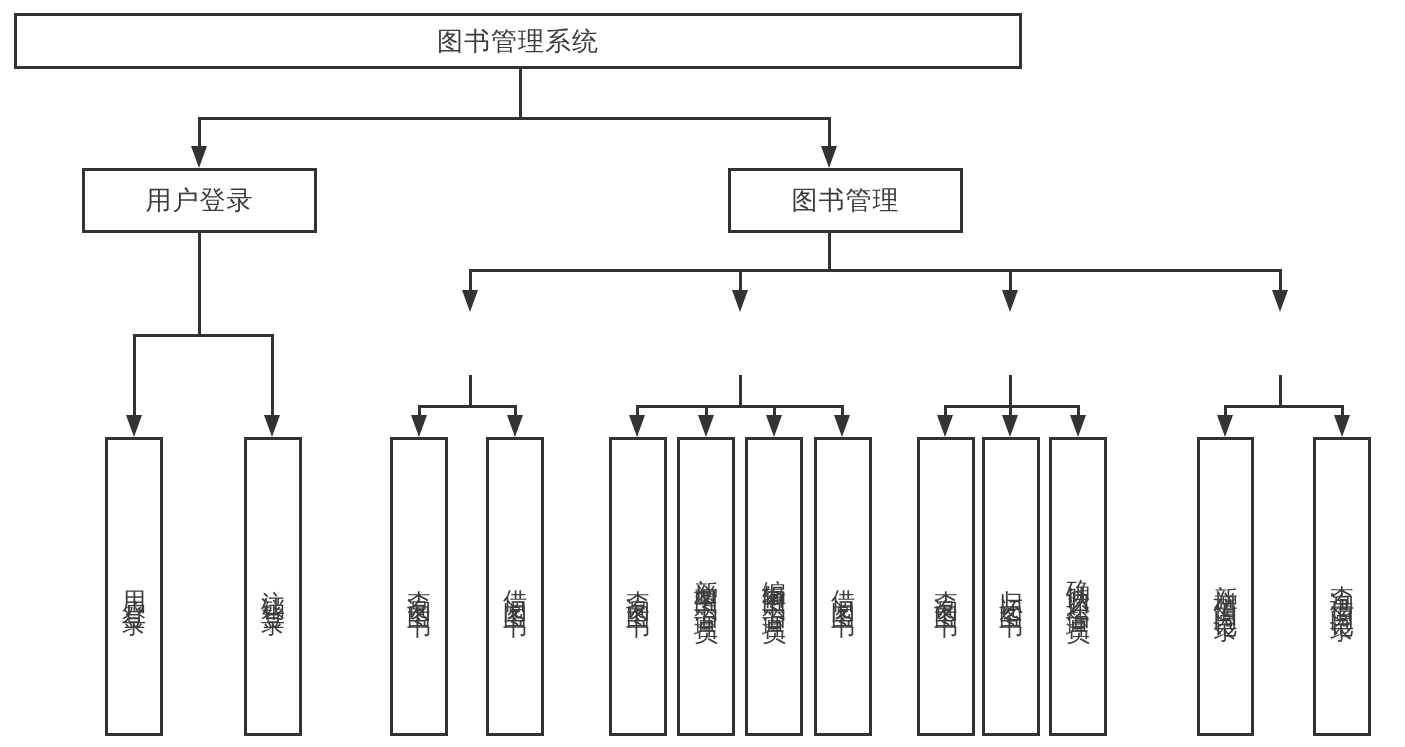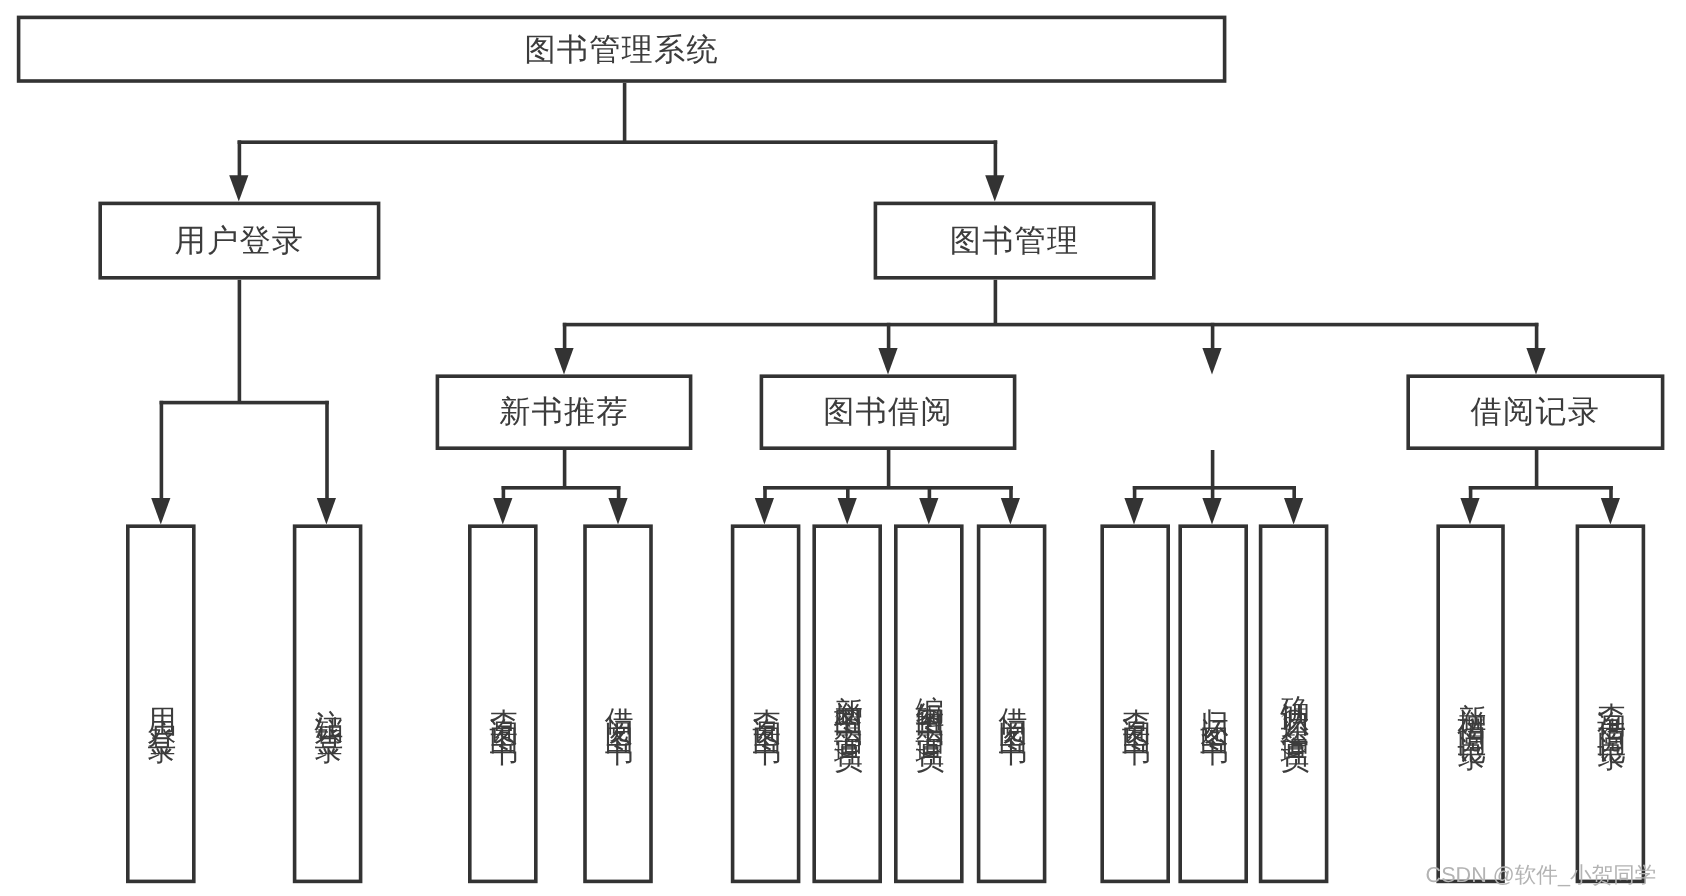--- a/index.html
+++ b/index.html
@@ -105,29 +105,20 @@
     <span class="lbl">图书管理系统</span>
   </div>
 
   <div class="node hnode" style="left:82px;top:168px;width:235px;height:65px">
     <span class="lbl">用户登录</span>
   </div>
   <div class="node hnode" style="left:728px;top:168px;width:235px;height:65px">
     <span class="lbl">图书管理</span>
   </div>
 
-  <div class="node hnode" style="left:363px;top:312px;width:214px;height:63px">
-    <span class="lbl">新书推荐</span>
-  </div>
-  <div class="node hnode" style="left:633px;top:312px;width:214px;height:63px">
-    <span class="lbl">图书借阅</span>
-  </div>
-  <div class="node hnode" style="left:1172px;top:312px;width:215px;height:63px">
-    <span class="lbl">借阅记录</span>
-  </div>
 
   <div class="node vnode" style="left:105px;top:437px;width:58px;height:299px">
     <span class="lbl vt4">用户登录</span>
   </div>
   <div class="node vnode" style="left:244px;top:437px;width:58px;height:299px">
     <span class="lbl vt4">注销登录</span>
   </div>
 
   <div class="node vnode" style="left:390px;top:437px;width:58px;height:299px">
     <span class="lbl vt4">查询图书</span>
@@ -159,14 +150,13 @@
     <span class="lbl vt9">确认归还（管理员）</span>
   </div>
 
   <div class="node vnode" style="left:1197px;top:437px;width:57px;height:299px">
     <span class="lbl vt6">新增借阅记录</span>
   </div>
   <div class="node vnode" style="left:1313px;top:437px;width:58px;height:299px">
     <span class="lbl vt6">查询借阅记录</span>
   </div>
 
-  <div class="watermark">CSDN @软件_小贺同学</div>
 </div>
 
 </body></html>

